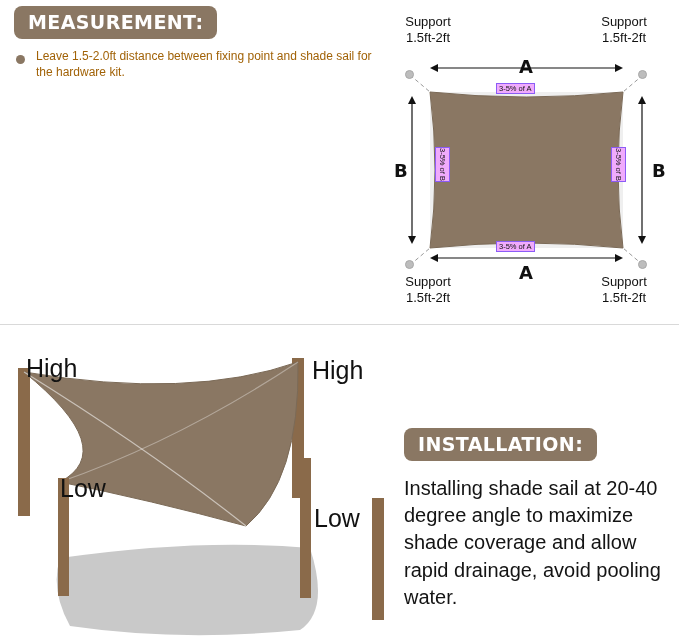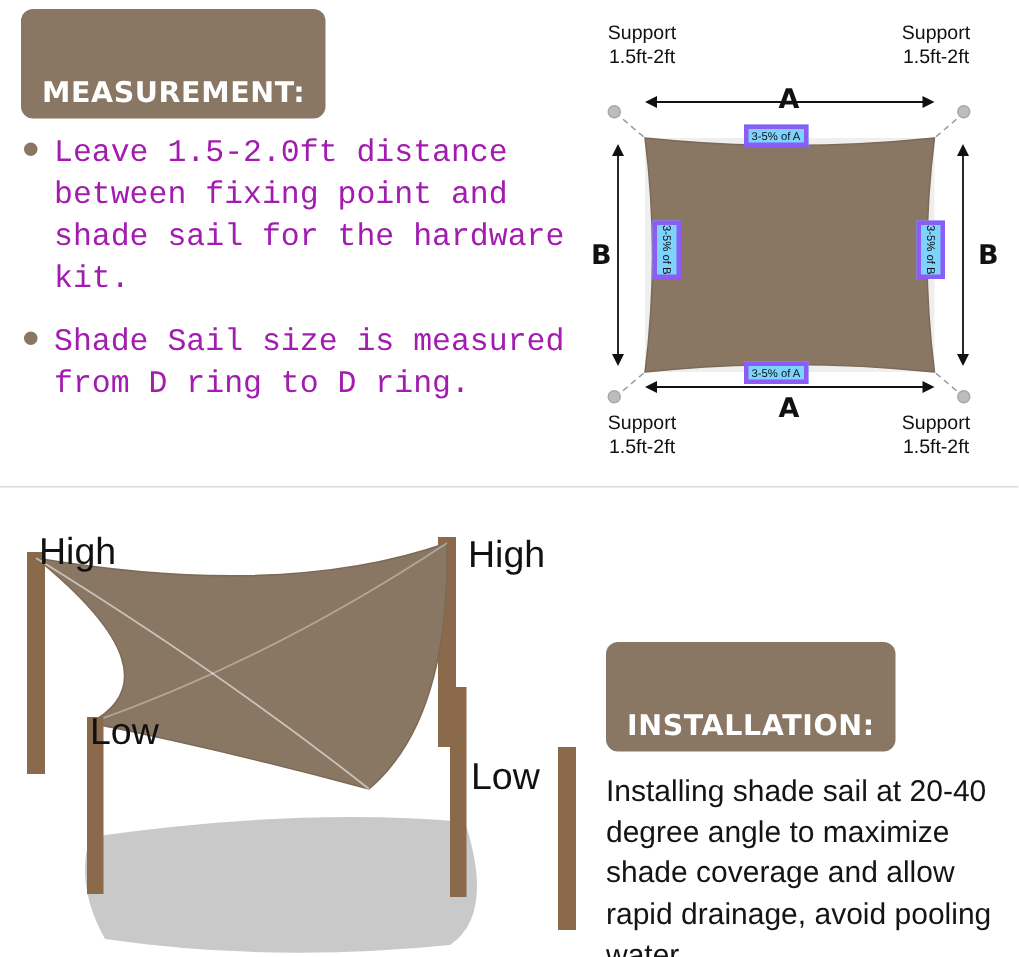--- a/index.html
+++ b/index.html
@@ -20,32 +20,30 @@
     background: #8a7763;
     border-radius: 8px;
     padding: 5px 14px 6px 14px;
   }
   .section-banner .banner-text {
     color: #ffffff;
     font-weight: bold;
     font-size: 19px;
     letter-spacing: 0.4px;
     font-family: "DejaVu Sans", sans-serif;
-    margin-top: 40px;
   }
 
   .bullet-list { list-style: none; margin: 10px 0 0 0; padding: 0; }
   .bullet-item {
     position: relative;
     padding-left: 22px;
     margin-bottom: 14px;
-    font-size: 21px;
+    font-size: 12px;
     line-height: 1.33;
-    color: #a21caf;
-    font-family: Liberation Mono, monospace;
+    color: #a16207;
   }
   .bullet-item .dot {
     position: absolute;
     left: 2px;
     top: 6px;
     width: 9px;
     height: 9px;
     border-radius: 50%;
     background: #8a7763;
   }
@@ -95,23 +93,23 @@
     position: absolute;
     font-weight: bold;
     font-size: 18px;
     color: #111;
     font-family: "DejaVu Sans", sans-serif;
   }
   .dim-small {
     position: absolute;
     font-size: 7.5px;
     color: #111;
-    border: 3px solid #8b5cf6;
+    border: 1px solid #8b5cf6;
     padding: 0px 2px;
-    background: #7dd3fc;
+    background: #f0abfc;
     white-space: nowrap;
   }
   .dim-small.vert {
     writing-mode: vertical-rl;
     text-orientation: mixed;
   }
 
   
   #divider {
     position: absolute;
@@ -155,24 +153,20 @@
 
 <div id="measurement-block">
   <div class="section-banner">
     <span class="banner-text">MEASUREMENT:</span>
   </div>
   <ul class="bullet-list">
     <li class="bullet-item">
       <span class="dot"></span>
       <span>Leave 1.5-2.0ft distance between fixing point and shade sail for the hardware kit.</span>
     </li>
-    <li class="bullet-item">
-      <span class="dot"></span>
-      <span>Shade Sail size is measured from D ring to D ring.</span>
-    </li>
   </ul>
 </div>
 
 <div id="sail-diagram">
 
   <div class="corner-label cl-tl">
     <div>Support</div>
     <div>1.5ft-2ft</div>
   </div>
   <div class="corner-label cl-tr">

